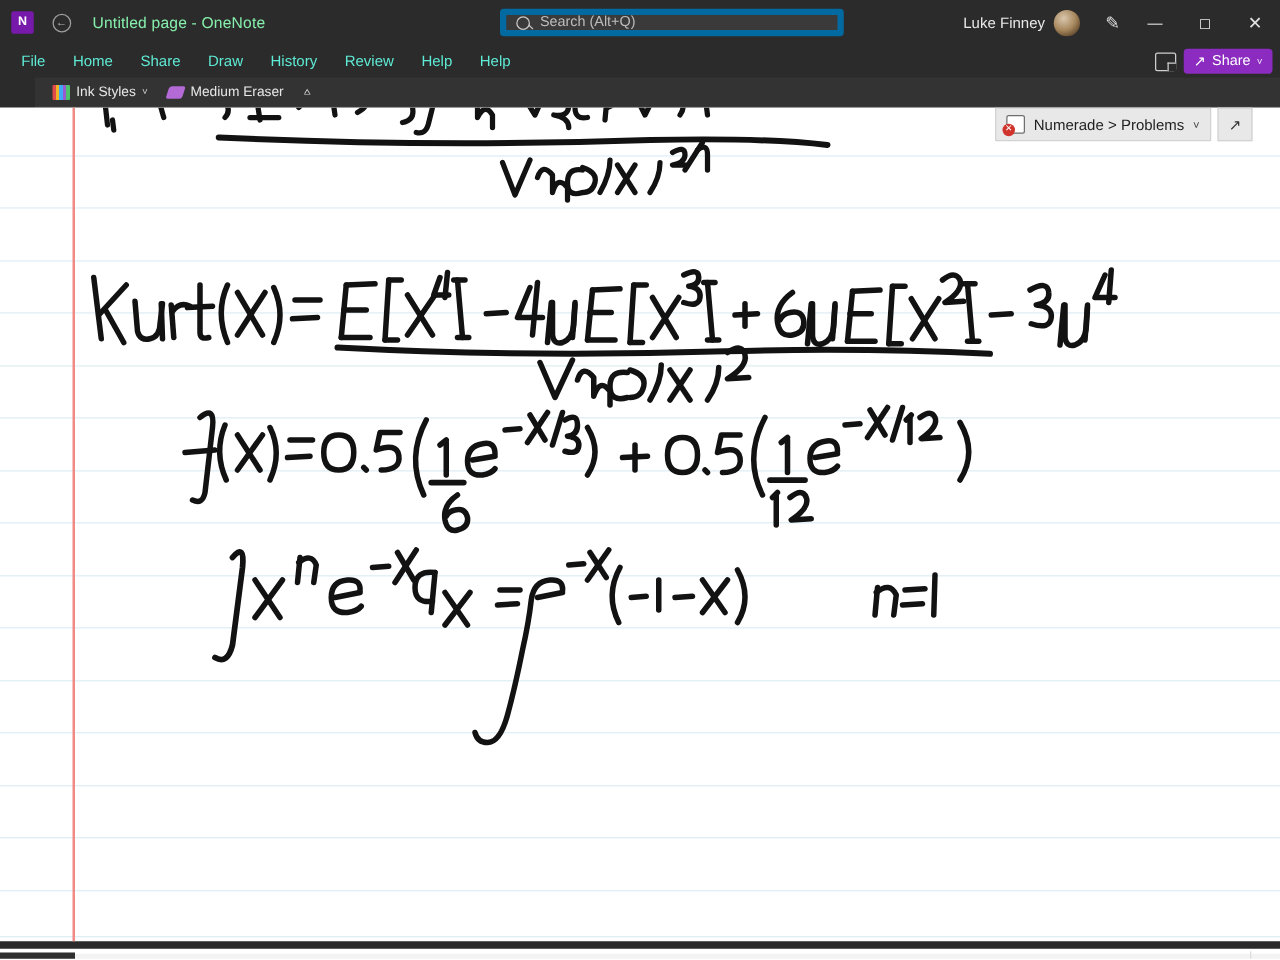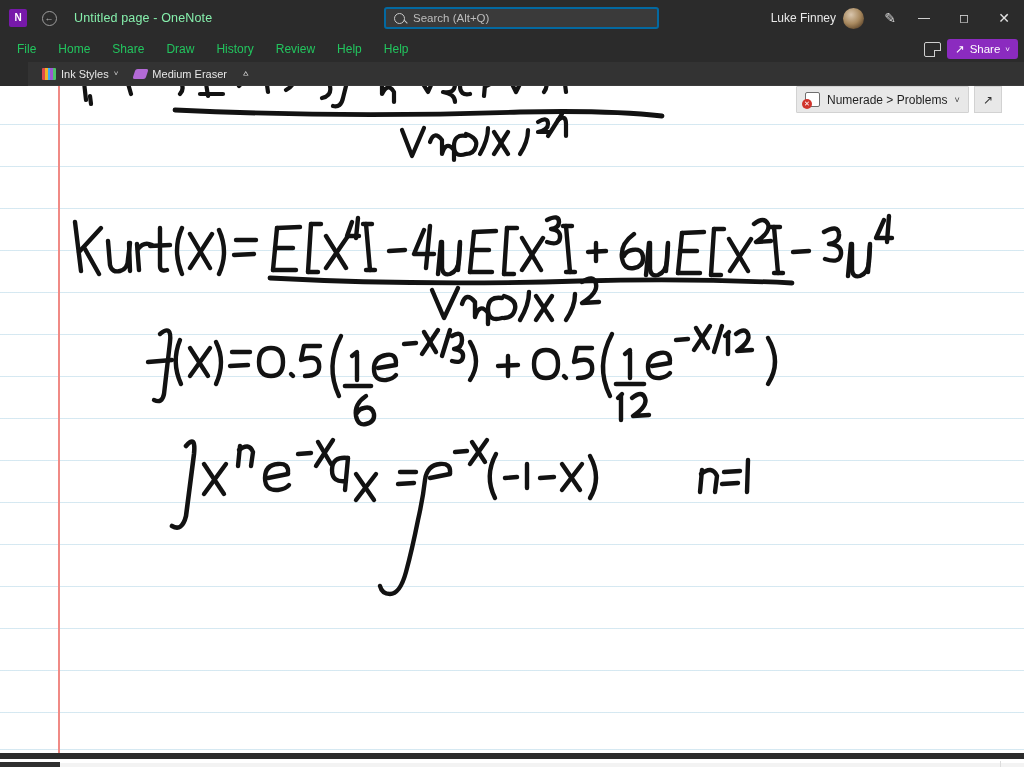--- a/index.html
+++ b/index.html
@@ -44,24 +44,24 @@
     font-size: 9px; color: #b6b6b6; line-height: 1;
   }
   .title-text {
     margin-left: 12px;
     color: #86efac;
     font-size: 12.5px;
     letter-spacing: .15px;
     white-space: nowrap;
   }
   .searchbox {
-    position: absolute; left: 384px; top: 7px;
+    position: absolute; left: 400px; top: 7px;
     width: 275px; height: 22px;
     background: #3a3a3a;
-    border: 2px solid #0369a1;
+    border: 5px solid #0369a1;
     border-radius: 3px;
     display: flex; align-items: center;
     padding-left: 8px;
   }
   .search-glyph {
     width: 11px; height: 11px;
     border: 1.3px solid #c9c9c9;
     border-radius: 50%;
     position: relative;
     flex: none;
@@ -97,21 +97,21 @@
   .win-btn.close { font-size: 14px; }
 
   
   .ribbon {
     position: absolute; top: 36px; left: 0;
     width: 1024px; height: 26px;
     background: #2b2b2b;
     display: flex; align-items: center;
   }
   .tab {
-    color: #22c55e; font-size: 12px;
+    color: #5eead4; font-size: 12px;
     padding: 0 11px; height: 26px;
     display: flex; align-items: center;
     white-space: nowrap;
   }
   .tab:first-child { margin-left: 6px; }
   .ribbon-right {
     position: absolute; right: 6px; top: 0; height: 26px;
     display: flex; align-items: center; gap: 6px;
   }
   .notes-icon {

